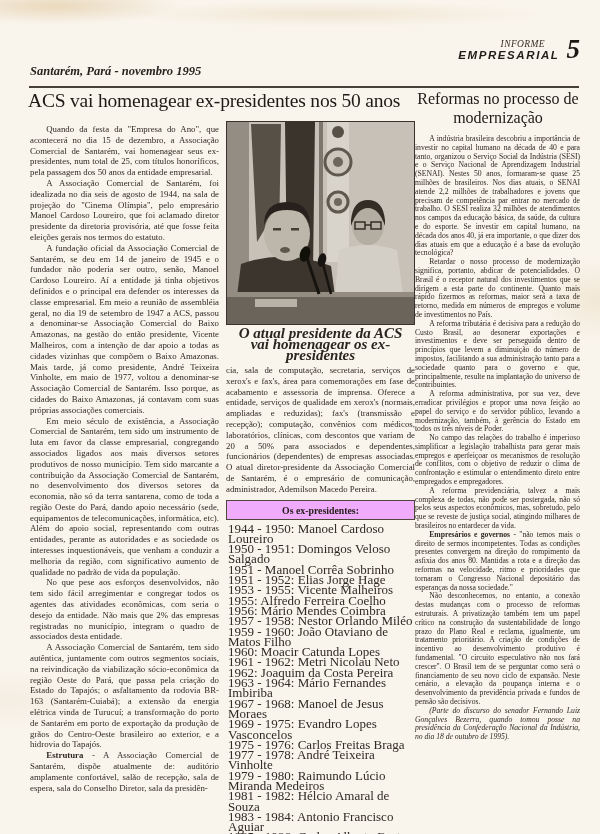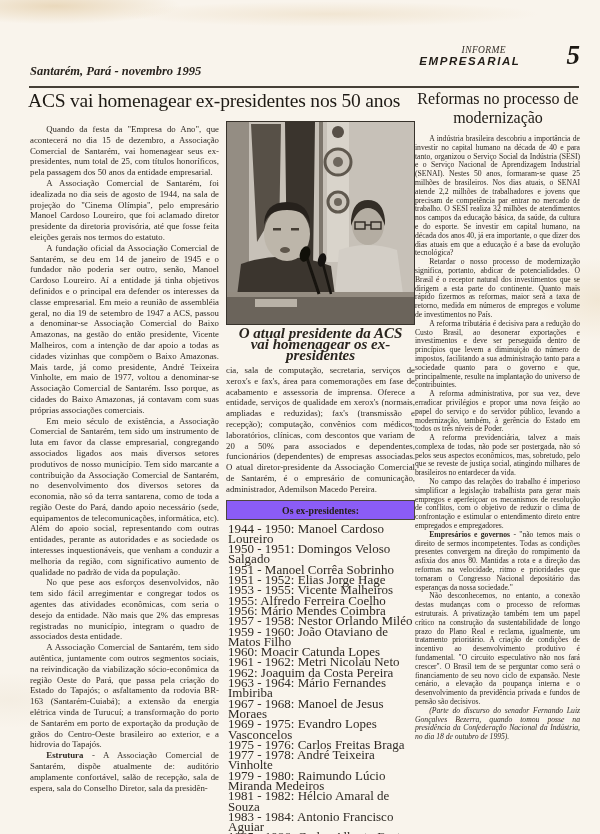--- a/index.html
+++ b/index.html
@@ -10,21 +10,21 @@
     background:
       radial-gradient(ellipse 180px 26px at 55px 6px, rgba(209,172,110,.38), transparent 70%),
       radial-gradient(ellipse 300px 18px at 330px 14px, rgba(209,172,110,.20), transparent 70%),
       radial-gradient(ellipse 90px 60px at 598px 300px, rgba(214,186,132,.22), transparent 70%),
       radial-gradient(ellipse 120px 40px at 10px 700px, rgba(200,180,140,.10), transparent 70%),
       #f9f4ec;
   }
   .page{position:absolute;inset:0;}
   
   .dateline{position:absolute;left:30px;top:64px;font-size:12.5px;font-weight:bold;font-style:italic;color:#2a2520;}
-  .masthead{position:absolute;right:20px;top:45px;display:flex;align-items:flex-end;gap:39px;}
+  .masthead{position:absolute;right:20px;top:39px;display:flex;align-items:flex-end;}
   .mast-text{text-align:center;}
   .mast-top{font-style:italic;font-size:9.5px;letter-spacing:.4px;color:#332d26;padding-left:28px;}
   .mast-bottom{font-family:"Liberation Sans","DejaVu Sans",sans-serif;font-style:italic;font-weight:bold;font-size:11.5px;letter-spacing:1.6px;color:#221d18;}
   .page-num{font-size:27px;font-weight:bold;font-style:italic;line-height:.8;margin-left:7px;color:#1c1813;}
   .header-rule{position:absolute;left:29px;top:86px;width:550px;height:2px;background:#464037;}
   
   .acs-headline{position:absolute;left:28px;top:90px;margin:0;font-size:19.5px;font-weight:normal;letter-spacing:-.2px;color:#1e1a15;white-space:nowrap;}
   .reform-headline{position:absolute;left:408px;top:90px;width:180px;margin:0;font-size:16px;line-height:18.5px;font-weight:normal;text-align:center;color:#1e1a15;}
   
   .col{position:absolute;}
@@ -36,21 +36,21 @@
   .col3 .para{font-size:7.7px;line-height:8.8px;letter-spacing:-.03px;}
   .plead{font-weight:bold;}
   .noindent{text-indent:0;}
   .credit{font-style:italic;}
   
   .photo{margin:0;display:block;width:189px;height:204px;border:1px solid #37322b;box-sizing:border-box;background:#c7c1b8;}
   .photo svg{display:block;width:100%;height:100%;}
   .caption{font-size:15px;font-weight:bold;font-style:italic;text-align:center;line-height:11px;margin:3px 8px 4px;color:#2a251f;}
   
   .expres-box{margin-top:5px;}
-  .expres-title{background:#8b5cf6;border:1px solid #4d463d;text-align:center;font-weight:bold;font-size:9.8px;padding:4px 0 3px;color:#25201a;}
+  .expres-title{background:#f0abfc;border:1px solid #4d463d;text-align:center;font-weight:bold;font-size:9.8px;padding:4px 0 3px;color:#25201a;}
   .expres-list{padding:4px 1px 2px 2px;font-size:13px;line-height:10.3px;text-align:left;}
   .expres-entry{margin:0;}
   .expres-endbar{height:9px;background:#c8c3b8;border:1px solid #4d463d;margin-top:3px;}
 </style>
 </head>
 <body>
 
 <div class="page">
 
   <div class="dateline">Santarém, Pará - novembro 1995</div>
@@ -158,21 +158,21 @@
       <div class="expres-endbar"></div>
     </div>
   </div>
 
   <div class="col col3">
     <div>
         <p class="para"><b class="plead"></b><span>A indústria brasileira descobriu a importância de investir no capital humano na década de 40 e para tanto, organizou o Serviço Social da Indústria (SESI) e o Serviço Nacional de Aprendizagem Industrial (SENAI). Nestes 50 anos, formaram-se quase 25 milhões de brasileiros. Nos dias atuais, o SENAI atende 2,2 milhões de trabalhadores e jovens que precisam de competência par entrar no mercado de trabalho. O SESI realiza 32 milhões de atendimentos nos campos da educação básica, da saúde, da cultura e do esporte. Se investir em capital humano, na década dos anos 40, já era importante, o que dizer dos dias atuais em que a educação é a base da evolução tecnológica?</span></p>
         <p class="para"><b class="plead"></b><span>Retardar o nosso processo de modernização significa, portanto, abdicar de potencialidades. O Brasil é o receptor natural dos investimentos que se dirigem a esta parte do continente. Quanto mais rápido fizermos as reformas, maior será a taxa de retorno, medida em números de empregos e volume de investimentos no País.</span></p>
         <p class="para"><b class="plead"></b><span>A reforma tributária é decisiva para a redução do Custo Brasil, ao desonerar exportações e investimentos e deve ser perseguida dentro de princípios que levem a diminuição do número de impostos, facilitando a sua administração tanto para a sociedade quanto para o governo e que, principalmente, resulte na implantação do universo de contribuintes.</span></p>
         <p class="para"><b class="plead"></b><span>A reforma administrativa, por sua vez, deve erradicar privilégios e propor uma nova feição ao papel do serviço e do servidor público, levando a modernização, também, à gerência do Estado em todos os três níveis de Poder.</span></p>
+        <p class="para"><b class="plead"></b><span>No campo das relações do trabalho é imperioso simplificar a legislação trabalhista para gerar mais empregos e aperfeiçoar os mecanismos de resolução de conflitos, com o objetivo de reduzir o clima de confrontação e estimular o entendimento direto entre empregados e empregadores.</span></p>
         <p class="para"><b class="plead"></b><span>A reforma previdenciária, talvez a mais complexa de todas, não pode ser postergada, não só pelos seus aspectos econômicos, mas, sobretudo, pelo que se reveste de justiça social, atingindo milhares de brasileiros no entardecer da vida.</span></p>
-        <p class="para"><b class="plead"></b><span>No campo das relações do trabalho é imperioso simplificar a legislação trabalhista para gerar mais empregos e aperfeiçoar os mecanismos de resolução de conflitos, com o objetivo de reduzir o clima de confrontação e estimular o entendimento direto entre empregados e empregadores.</span></p>
         <p class="para"><b class="plead">Empresários e governos</b><span> - "não temos mais o direito de sermos incompetentes. Todas as condições presentes convergem na direção do rompimento da asfixia dos anos 80. Mantidas a rota e a direção das reformas na velocidade, ritmo e prioridades que tornaram o Congresso Nacional depositário das esperanças da nossa sociedade."</span></p>
         <p class="para"><b class="plead"></b><span>Não desconhecemos, no entanto, a conexão destas mudanças com o processo de reformas estruturais. A privatização também tem um papel crítico na construção da sustentabilidade de longo prazo do Plano Real e reclama, igualmente, um tratamento prioritário. A criação de condições de incentivo ao desenvolvimento produtivo é fundamental. "O circuito especulativo não nos fará crescer". O Brasil tem de se perguntar como será o financiamento de seu novo ciclo de expansão. Neste cenário, a elevação da poupança interna e o desenvolvimento da previdência privada e fundos de pensão são decisivos.</span></p>
       </div>
     <p class="para credit">(Parte do discurso do senador Fernando Luiz Gonçalves Bezerra, quando tomou posse na presidência da Confederação Nacional da Indústria, no dia 18 de outubro de 1995).</p>
   </div>
 
 </div>
 
 </body></html>

